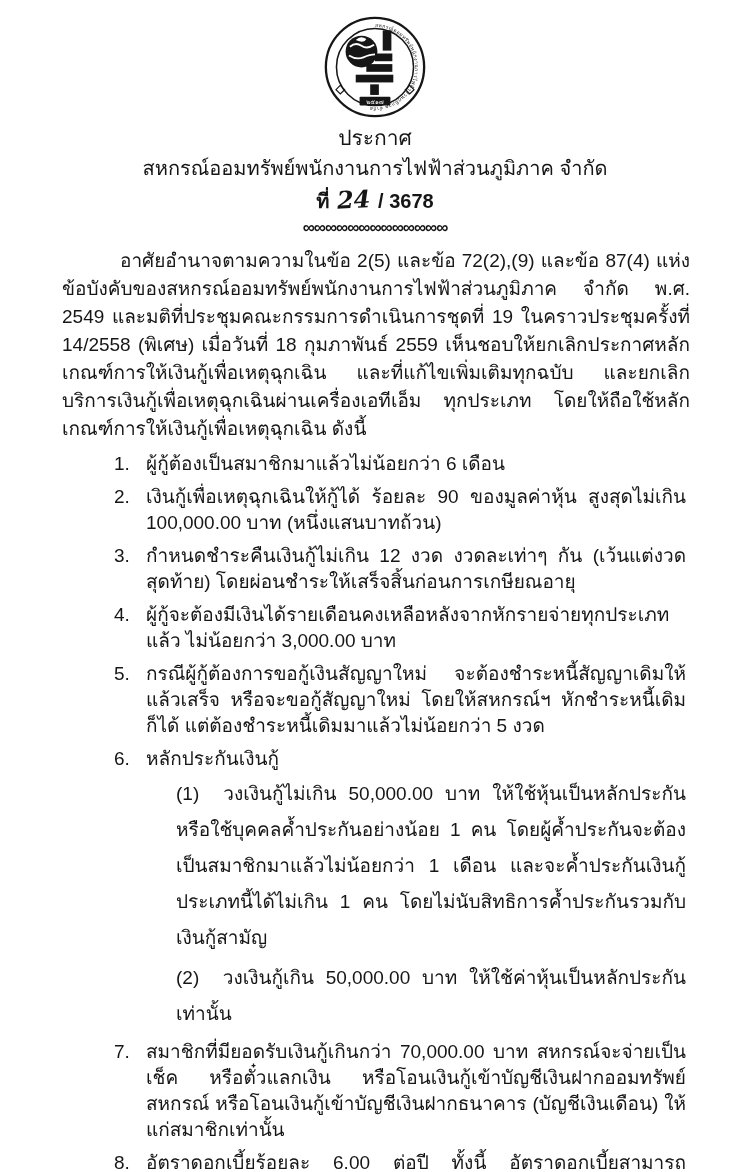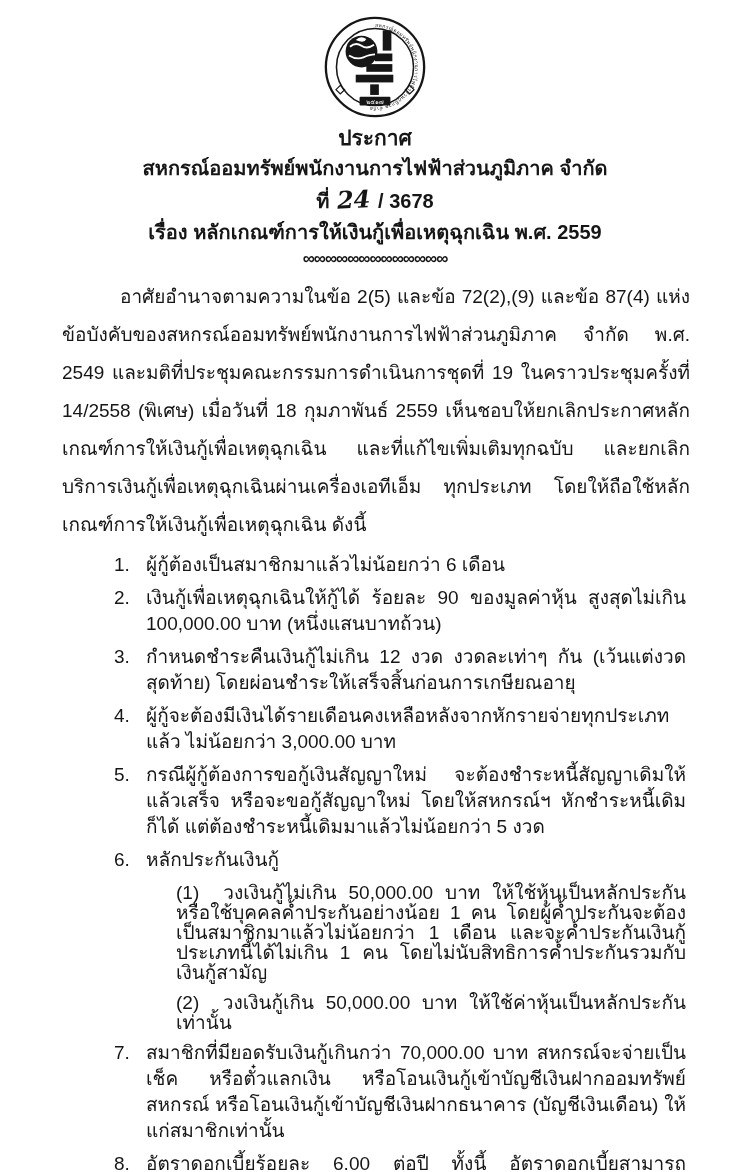--- a/index.html
+++ b/index.html
@@ -10,38 +10,38 @@
     margin:0 auto;
     background:#ffffff;
     color:#161616;
     font-family:"Liberation Sans","DejaVu Sans",sans-serif;
     overflow:hidden;
   }
   
   .hdr { text-align:center; padding-top:14px; }
   .seal-wrap { height:108px; }
   .seal { width:106px; height:106px; }
-  .t-line { font-weight:bold; font-size:20px; line-height:31px; }
+  .t-line { font-weight:normal; font-size:20px; line-height:31px; }
   .t-announce { font-size:21px; }
   .doc-no { font-size:20px; line-height:32px; font-weight:bold; }
   .hand-no {
     display:inline-block;
     font-family:"DejaVu Serif",serif;
     font-style:italic; font-weight:bold;
     font-size:24px; transform:rotate(-3deg); padding:0 2px;
   }
   .sep { font-weight:bold; font-size:17px; letter-spacing:-1px; line-height:18px; margin-top:2px; }
   
   .bodytxt { margin:10px 60px 0 62px; font-size:19px; }
-  .intro { line-height:38px; text-indent:58px; text-align:justify; }
+  .intro { line-height:28px; text-indent:58px; text-align:justify; }
   .list { margin-top:8px; margin-left:52px; }
   .li { display:flex; margin-bottom:7px; line-height:26px; }
   .li-no { flex:none; width:32px; }
   .li-txt { flex:1; text-align:justify; padding-right:4px; }
-  .sub { padding-left:30px; margin-top:10px; text-align:justify; line-height:20px; }
+  .sub { padding-left:30px; margin-top:4px; text-align:justify; line-height:36px; }
 </style>
 </head>
 <body>
 
 <div class="page">
 
   <div class="hdr">
     <div class="seal-wrap">
       <svg class="seal" viewBox="0 0 110 110" aria-hidden="true">
         <circle cx="55" cy="55" r="51" fill="none" stroke="#161616" stroke-width="2.4"></circle>
@@ -71,21 +71,20 @@
         <text x="55" y="93" font-size="6.5" fill="#ffffff" text-anchor="middle">๒๕๑๗</text>
       </svg>
     </div>
     <div class="t-line t-announce">ประกาศ</div>
     <div class="t-line">สหกรณ์ออมทรัพย์พนักงานการไฟฟ้าส่วนภูมิภาค จำกัด</div>
     <div class="doc-no">
       <span>ที่</span>
       <span class="hand-no">24</span>
       <span>/ 3678</span>
     </div>
-    <div class="t-line">เรื่อง หลักเกณฑ์การให้เงินกู้เพื่อเหตุฉุกเฉิน พ.ศ. 2559</div>
     <div class="sep">∞∞∞∞∞∞∞∞∞∞∞∞∞</div>
   </div>
 
   <div class="bodytxt">
     <p class="intro">อาศัยอำนาจตามความในข้อ 2(5) และข้อ 72(2),(9) และข้อ 87(4) แห่งข้อบังคับของสหกรณ์ออมทรัพย์พนักงานการไฟฟ้าส่วนภูมิภาค จำกัด พ.ศ. 2549 และมติที่ประชุมคณะกรรมการดำเนินการชุดที่ 19 ในคราวประชุมครั้งที่ 14/2558 (พิเศษ) เมื่อวันที่ 18 กุมภาพันธ์ 2559 เห็นชอบให้ยกเลิกประกาศหลักเกณฑ์การให้เงินกู้เพื่อเหตุฉุกเฉิน และที่แก้ไขเพิ่มเติมทุกฉบับ และยกเลิกบริการเงินกู้เพื่อเหตุฉุกเฉินผ่านเครื่องเอทีเอ็ม ทุกประเภท โดยให้ถือใช้หลักเกณฑ์การให้เงินกู้เพื่อเหตุฉุกเฉิน ดังนี้</p>
     <div class="list">
         <div class="li">
           <div class="li-no">1.</div>
           <div class="li-txt"><span>ผู้กู้ต้องเป็นสมาชิกมาแล้วไม่น้อยกว่า 6 เดือน</span></div>
         </div>

